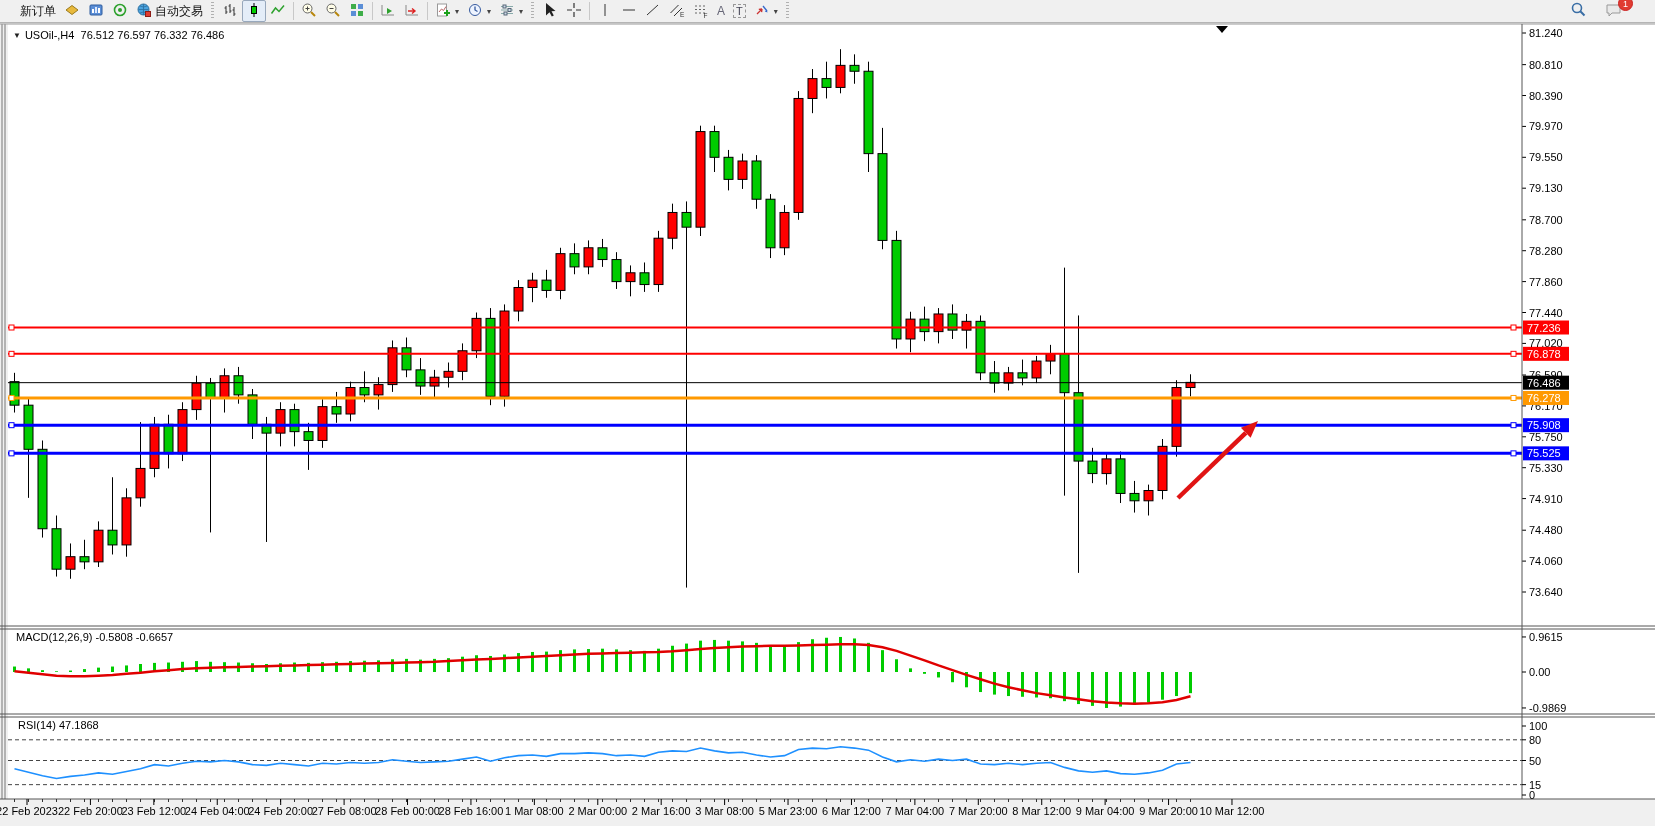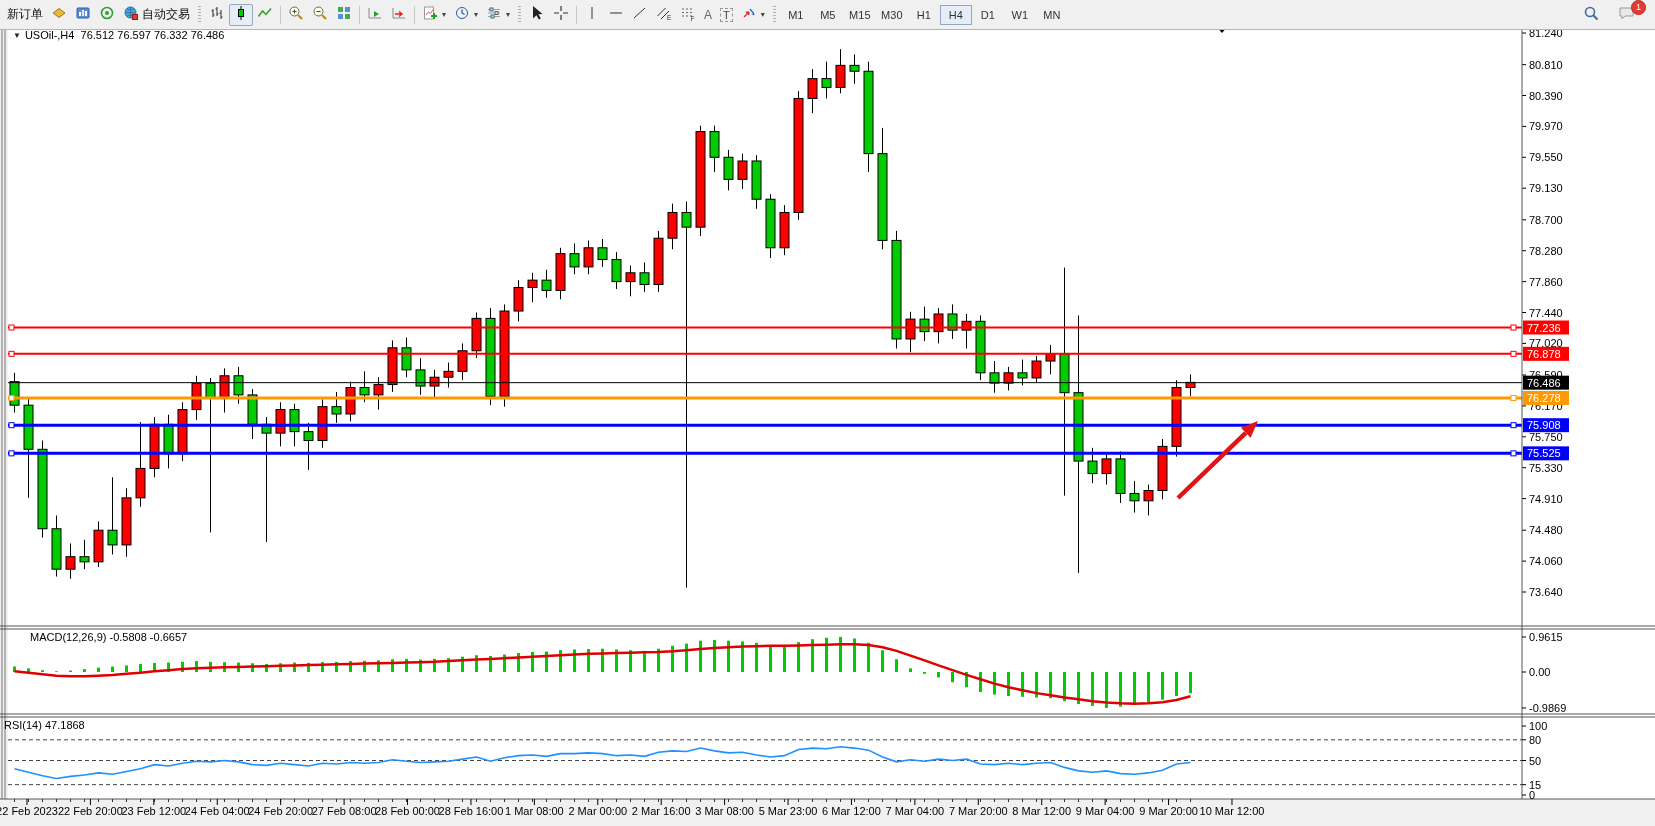--- a/index.html
+++ b/index.html
@@ -1,37 +1,37 @@
 <!DOCTYPE html>
 <html><head>
 <meta charset="utf-8">
 <style>
   html,body{margin:0;padding:0;width:1655px;height:826px;overflow:hidden;
     background:#f0f0f0;font-family:"Liberation Sans",sans-serif;}
   
-  #toolbar{position:absolute;left:0;top:0;width:1655px;height:30px;background:#f0f0f0;
-    border-bottom:1px solid #b5b5b5;display:flex;align-items:center;padding:0 3px;box-sizing:border-box;z-index:5;}
+  #toolbar{position:absolute;left:0;top:0;width:1655px;height:23px;background:#f0f0f0;
+    border-bottom:1px solid #b5b5b5;display:flex;align-items:center;padding:0 16px;box-sizing:border-box;z-index:5;}
   .tbtn{height:20px;display:flex;align-items:center;justify-content:center;padding:0 3px;
     border:1px solid transparent;border-radius:2px;font-size:12px;color:#111;cursor:default;gap:3px;}
   .tbtn.active{border:1px solid #98a8bc;background:#e4edf8;}
   .tf-btn{height:18px;min-width:26px;display:flex;align-items:center;justify-content:center;
     font-size:11px;color:#333;border:1px solid transparent;padding:0 2px;}
   .tf-btn.active{border:1px solid #96a5ba;background:#e4edf8;}
   .sep{width:1px;height:18px;background:#c8c8c8;margin:0 3px;}
   .grip{width:3px;height:18px;margin:0 4px;background-image:repeating-linear-gradient(#b0b0b0 0 1px,transparent 1px 3px);}
   .dd{font-size:8px;color:#444;margin-left:1px;}
   .right-zone{margin-left:auto;display:flex;align-items:center;gap:10px;padding-right:12px;}
   .badge{position:absolute;top:-5px;right:-7px;background:#e03c31;color:#fff;border-radius:50%;
     width:13px;height:13px;font-size:9px;display:flex;align-items:center;justify-content:center;border:1px solid #c22;}
   
   #chart-svg{position:absolute;left:0;top:0;z-index:1;}
   .overlay{position:absolute;z-index:3;font-size:11px;color:#000;white-space:nowrap;}
   #chart-title{left:13px;top:29px;}
-  #macd-label{left:30px;top:631px;}
-  #rsi-label{left:4px;top:719px;}
+  #macd-label{left:16px;top:631px;}
+  #rsi-label{left:18px;top:719px;}
   .tri{display:inline-block;font-size:8px;vertical-align:1px;margin-right:4px;color:#222;}
 </style>
 </head>
 <body>
 
 <div id="toolbar">
   <div class="tbtn">
     <span>新订单</span>
   </div>
   <div class="tbtn">
@@ -200,31 +200,20 @@
     <span><svg width="16" height="16">
           <path d="M3 12 L8 7 M8 7 l-3.2 0.4 M8 7 l-0.4 3.2" stroke="#c33" fill="none" stroke-width="1.3"></path>
           <path d="M9 4 L13 9" stroke="#36c" stroke-width="1.3"></path>
           <polygon points="13.5,10.5 10.8,9.4 12.8,7.8" fill="#36c"></polygon>
         </svg></span>
     <span class="dd">▾</span>
   </div>
 
   <div class="grip"></div>
 
-  <div id="tf-group" style="display:flex;align-items:center;">
-      <div class="tf-btn">M1</div>
-      <div class="tf-btn">M5</div>
-      <div class="tf-btn">M15</div>
-      <div class="tf-btn">M30</div>
-      <div class="tf-btn">H1</div>
-      <div class="tf-btn active">H4</div>
-      <div class="tf-btn">D1</div>
-      <div class="tf-btn">W1</div>
-      <div class="tf-btn">MN</div>
-    </div>
 
   <div class="right-zone">
     <div class="tbtn">
       <span><svg width="17" height="17">
             <circle cx="7" cy="7" r="4.5" fill="none" stroke="#3a6ea5" stroke-width="1.6"></circle>
             <line x1="10.3" y1="10.3" x2="14.5" y2="14.5" stroke="#3a6ea5" stroke-width="2"></line>
           </svg></span>
     </div>
     <div class="tbtn" style="position:relative;">
       <span><svg width="18" height="16">

